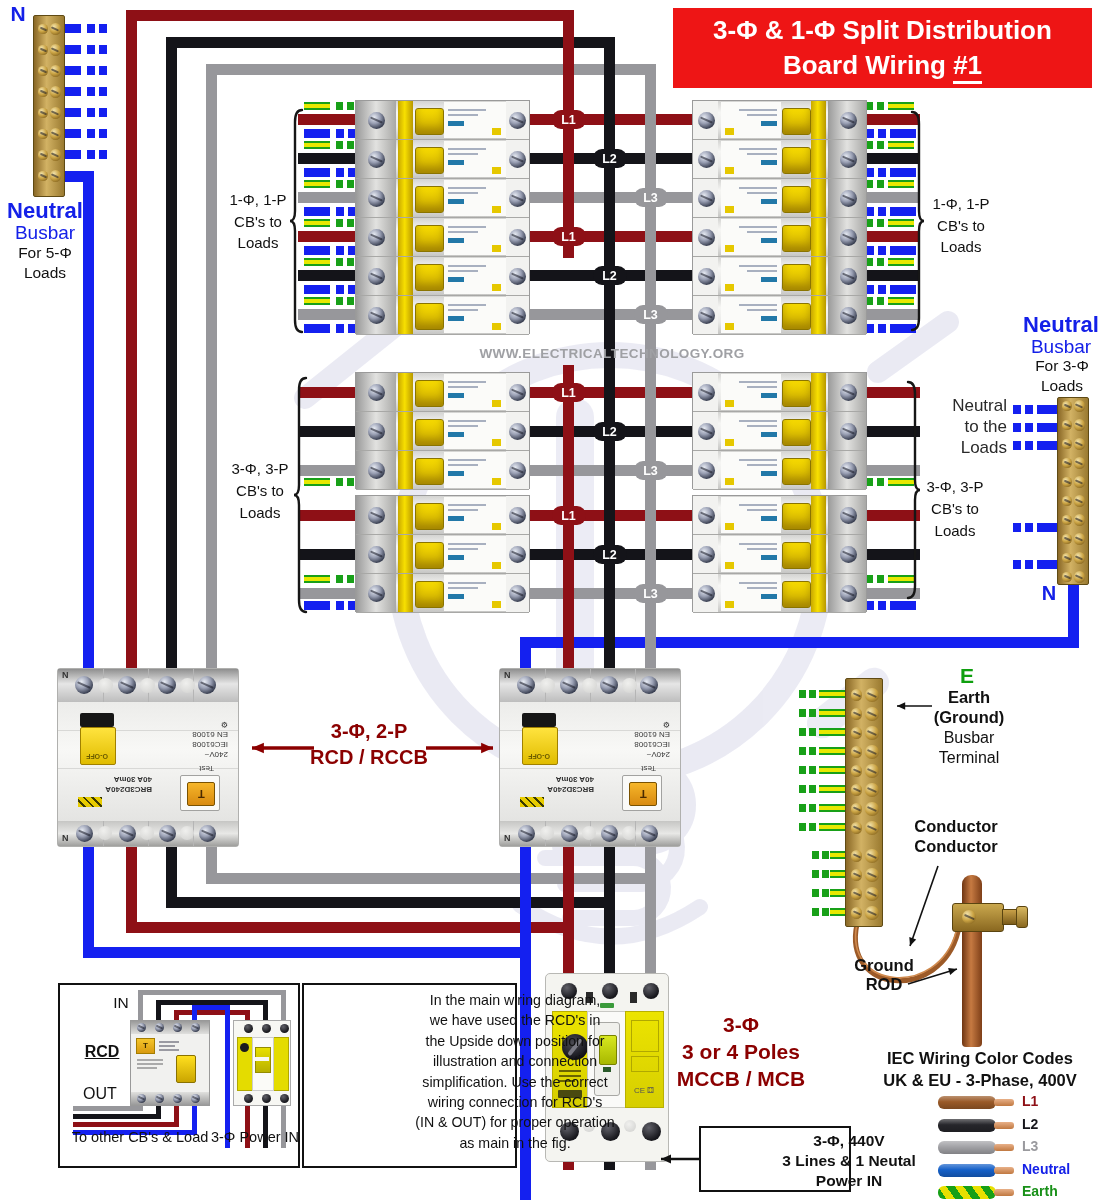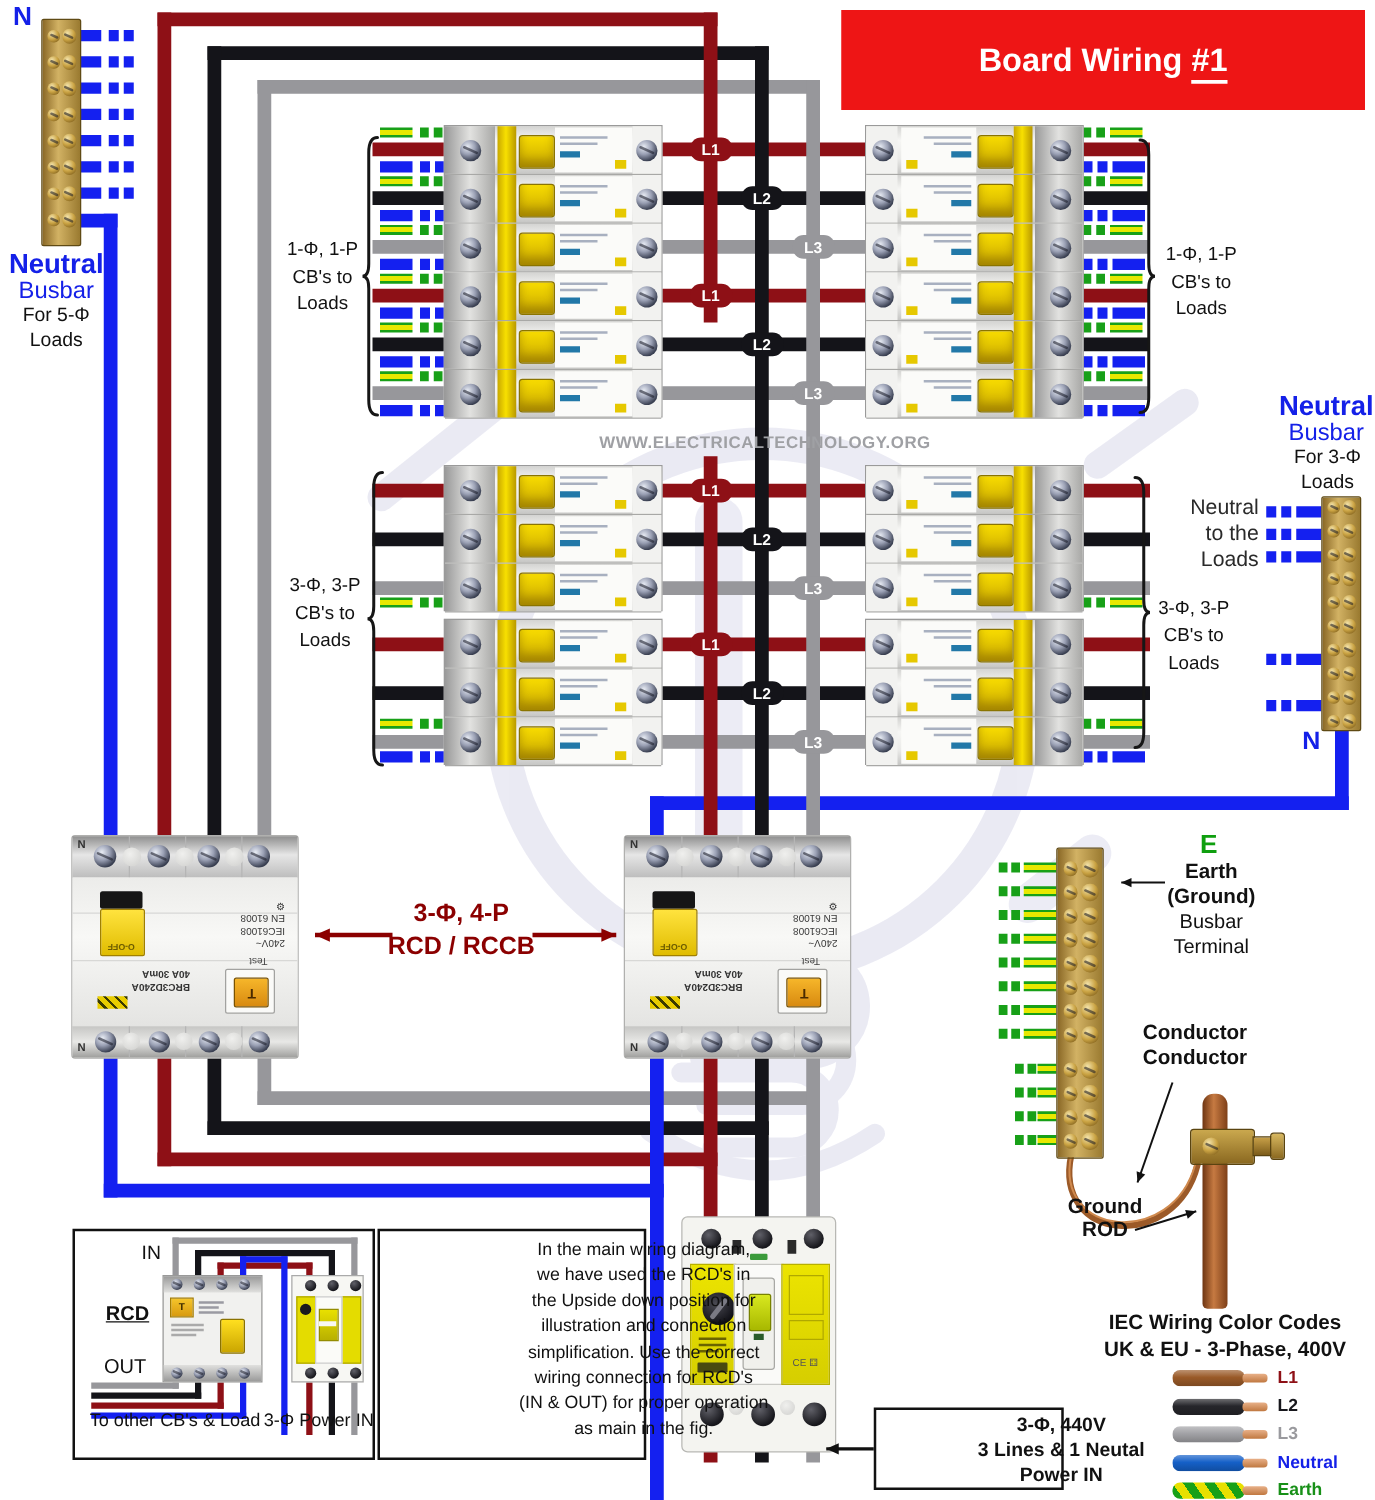--- a/index.html
+++ b/index.html
@@ -1207,20 +1207,21 @@
       <polygon points="957,969 948.1,967.9 950.2,974.9" fill="#111"></polygon>
       <line x1="699" y1="1159" x2="661" y2="1159" stroke="#111" stroke-width="2.6"></line>
       <polygon points="661,1159 671.0,1163.5 671.0,1154.5" fill="#111"></polygon>
       <line x1="314" y1="748" x2="252" y2="748" stroke="#8b0000" stroke-width="3.5"></line>
       <polygon points="252,748 263.9,753.3 263.9,742.7" fill="#8b0000"></polygon>
       <line x1="426" y1="748" x2="493" y2="748" stroke="#8b0000" stroke-width="3.5"></line>
       <polygon points="493,748 481.1,742.7 481.1,753.3" fill="#8b0000"></polygon>
     </svg>
 
   <div id="title-box">
+    <div>3-Φ &amp; 1-Φ Split Distribution</div>
     <div><span>Board Wiring</span>&nbsp;<span class="num">#1</span></div>
   </div>
 
   <div class="lbl b" style="left:18px;top:2px;font-size:21px;color:#1420e8;">N</div>
   <div class="lbl b" style="left:45px;top:198px;font-size:22px;color:#1420e8;">Neutral</div>
   <div class="lbl" style="left:45px;top:222px;font-size:19px;color:#1420e8;">Busbar</div>
   <div class="lbl" style="left:45px;top:243px;font-size:15.5px;line-height:20px;">
       <div>For 5-Φ</div>
       <div>Loads</div>
     </div>
@@ -1278,22 +1279,27 @@
       <div>Ground</div>
       <div>ROD</div>
     </div>
 
   <div class="lbl b" style="left:980px;top:1047px;font-size:16.5px;line-height:22px;">
       <div>IEC Wiring Color Codes</div>
       <div>UK &amp; EU - 3-Phase, 400V</div>
     </div>
 
   <div class="lbl b" style="left:369px;top:718px;font-size:20px;line-height:26px;color:#8b0000;">
-      <div>3-Φ, 4-P</div>
+      <div>3-Φ, 2-P</div>
       <div>RCD / RCCB</div>
+    </div>
+  <div class="lbl b" style="left:741px;top:1011px;font-size:21px;line-height:27px;color:#8b0000;">
+      <div>3-Φ</div>
+      <div>3 or 4 Poles</div>
+      <div>MCCB / MCB</div>
     </div>
 
   <div class="boxed" style="left:699px;top:1126px;width:152px;height:66px;">
     <div class="lbl b" style="left:50%;top:3px;font-size:15.5px;line-height:20px;position:relative;transform:none;">
         <div>3-Φ, 440V</div>
         <div>3 Lines &amp; 1 Neutal</div>
         <div>Power IN</div>
       </div>
   </div>
 

